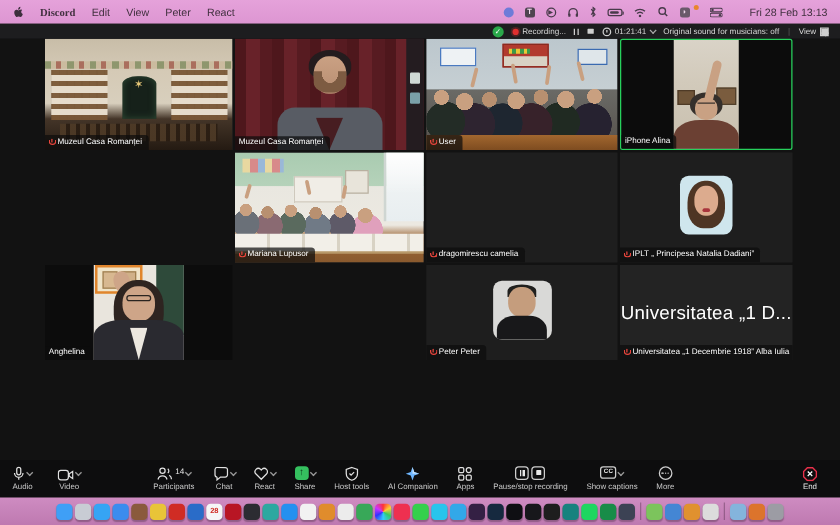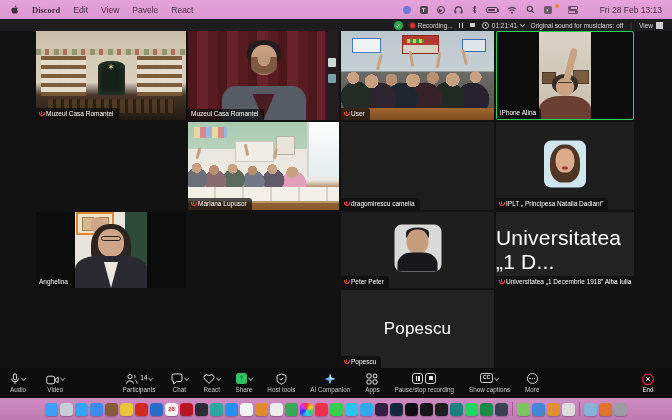--- a/index.html
+++ b/index.html
@@ -201,21 +201,21 @@
   <div id="menubar">
     <div class="mb-left">
       <span class="apple">
         <svg viewBox="0 0 9 10" width="9" height="10">
             <path d="M6.3 0.4c-.5 0-1.1.3-1.4.8-.3.4-.5 1-.4 1.5.5 0 1.1-.3 1.4-.7.3-.4.5-1 .4-1.6zM6.5 2.8c-.8 0-1.4.5-1.8.5-.4 0-1-.5-1.6-.5C2.3 2.8 1.4 3.5 1.4 5c0 1.6 1.2 3.6 2 3.6.4 0 .9-.4 1.5-.4.6 0 1 .4 1.5.4.8 0 1.7-1.7 1.8-2.5-.9-.4-1.2-1-1.2-1.7 0-.7.4-1.1.8-1.4-.4-.5-1-.6-1.3-.2z" fill="#3c2e3c"></path>
           </svg>
       </span>
       <span class="mb-app">Discord</span>
       <span>Edit</span>
       <span>View</span>
-      <span>Pavele</span>
+      <span>Peter</span>
       <span>React</span>
     </div>
     <div class="mb-right">
       <span class="mbico dot-blue"></span>
       <span class="mbico sq-t">T</span>
       <span class="mbico circ-play">▶</span>
       <span class="mbico">
         <svg viewBox="0 0 9 8" width="9" height="8">
             <path d="M1.2 6V4.2a3.3 3.3 0 0 1 6.6 0V6" stroke="#483a4a" fill="none" stroke-width="1.1"></path>
             <rect x="0.6" y="4.8" width="1.8" height="2.6" rx=".7" fill="#483a4a"></rect>
@@ -414,35 +414,28 @@
           <div class="abs pet-head"></div>
           <div class="abs pet-body"></div>
       </div>
       <span class="pill">
           <span class="mic"></span>
           <span>Peter Peter</span>
         </span>
     </div>
 
     <div class="tile" style="left:496px;top:181px;width:138px;height:76px">
-      <div class="bigname" style="font-size:21px">Universitatea „1 D...</div>
+      <div class="bigname" style="font-size:15px">Universitatea „1 D...</div>
       <span class="pill">
           <span class="mic"></span>
           <span>Universitatea „1 Decembrie 1918” Alba Iulia</span>
         </span>
     </div>
 
 
-    <div class="tile" style="left:341px;top:259px;width:153px;height:78px">
-      <div class="bigname">Popescu</div>
-      <span class="pill">
-          <span class="mic"></span>
-          <span>Popescu</span>
-        </span>
-    </div>
   </div>
 
   <div id="toolbar">
     <div class="grp-left">
       <div class="tb-item">
         <span class="tb-iconrow">
           <svg width="10" height="12" viewBox="0 0 10 12">
               <rect x="3.4" y="0.8" width="3.2" height="6" rx="1.6" stroke="#e0e0e0" fill="none" stroke-width="1"></rect>
               <path d="M1.6 5.4a3.4 3.4 0 0 0 6.8 0M5 8.8v2" stroke="#e0e0e0" fill="none" stroke-width="1"></path>
             </svg>

